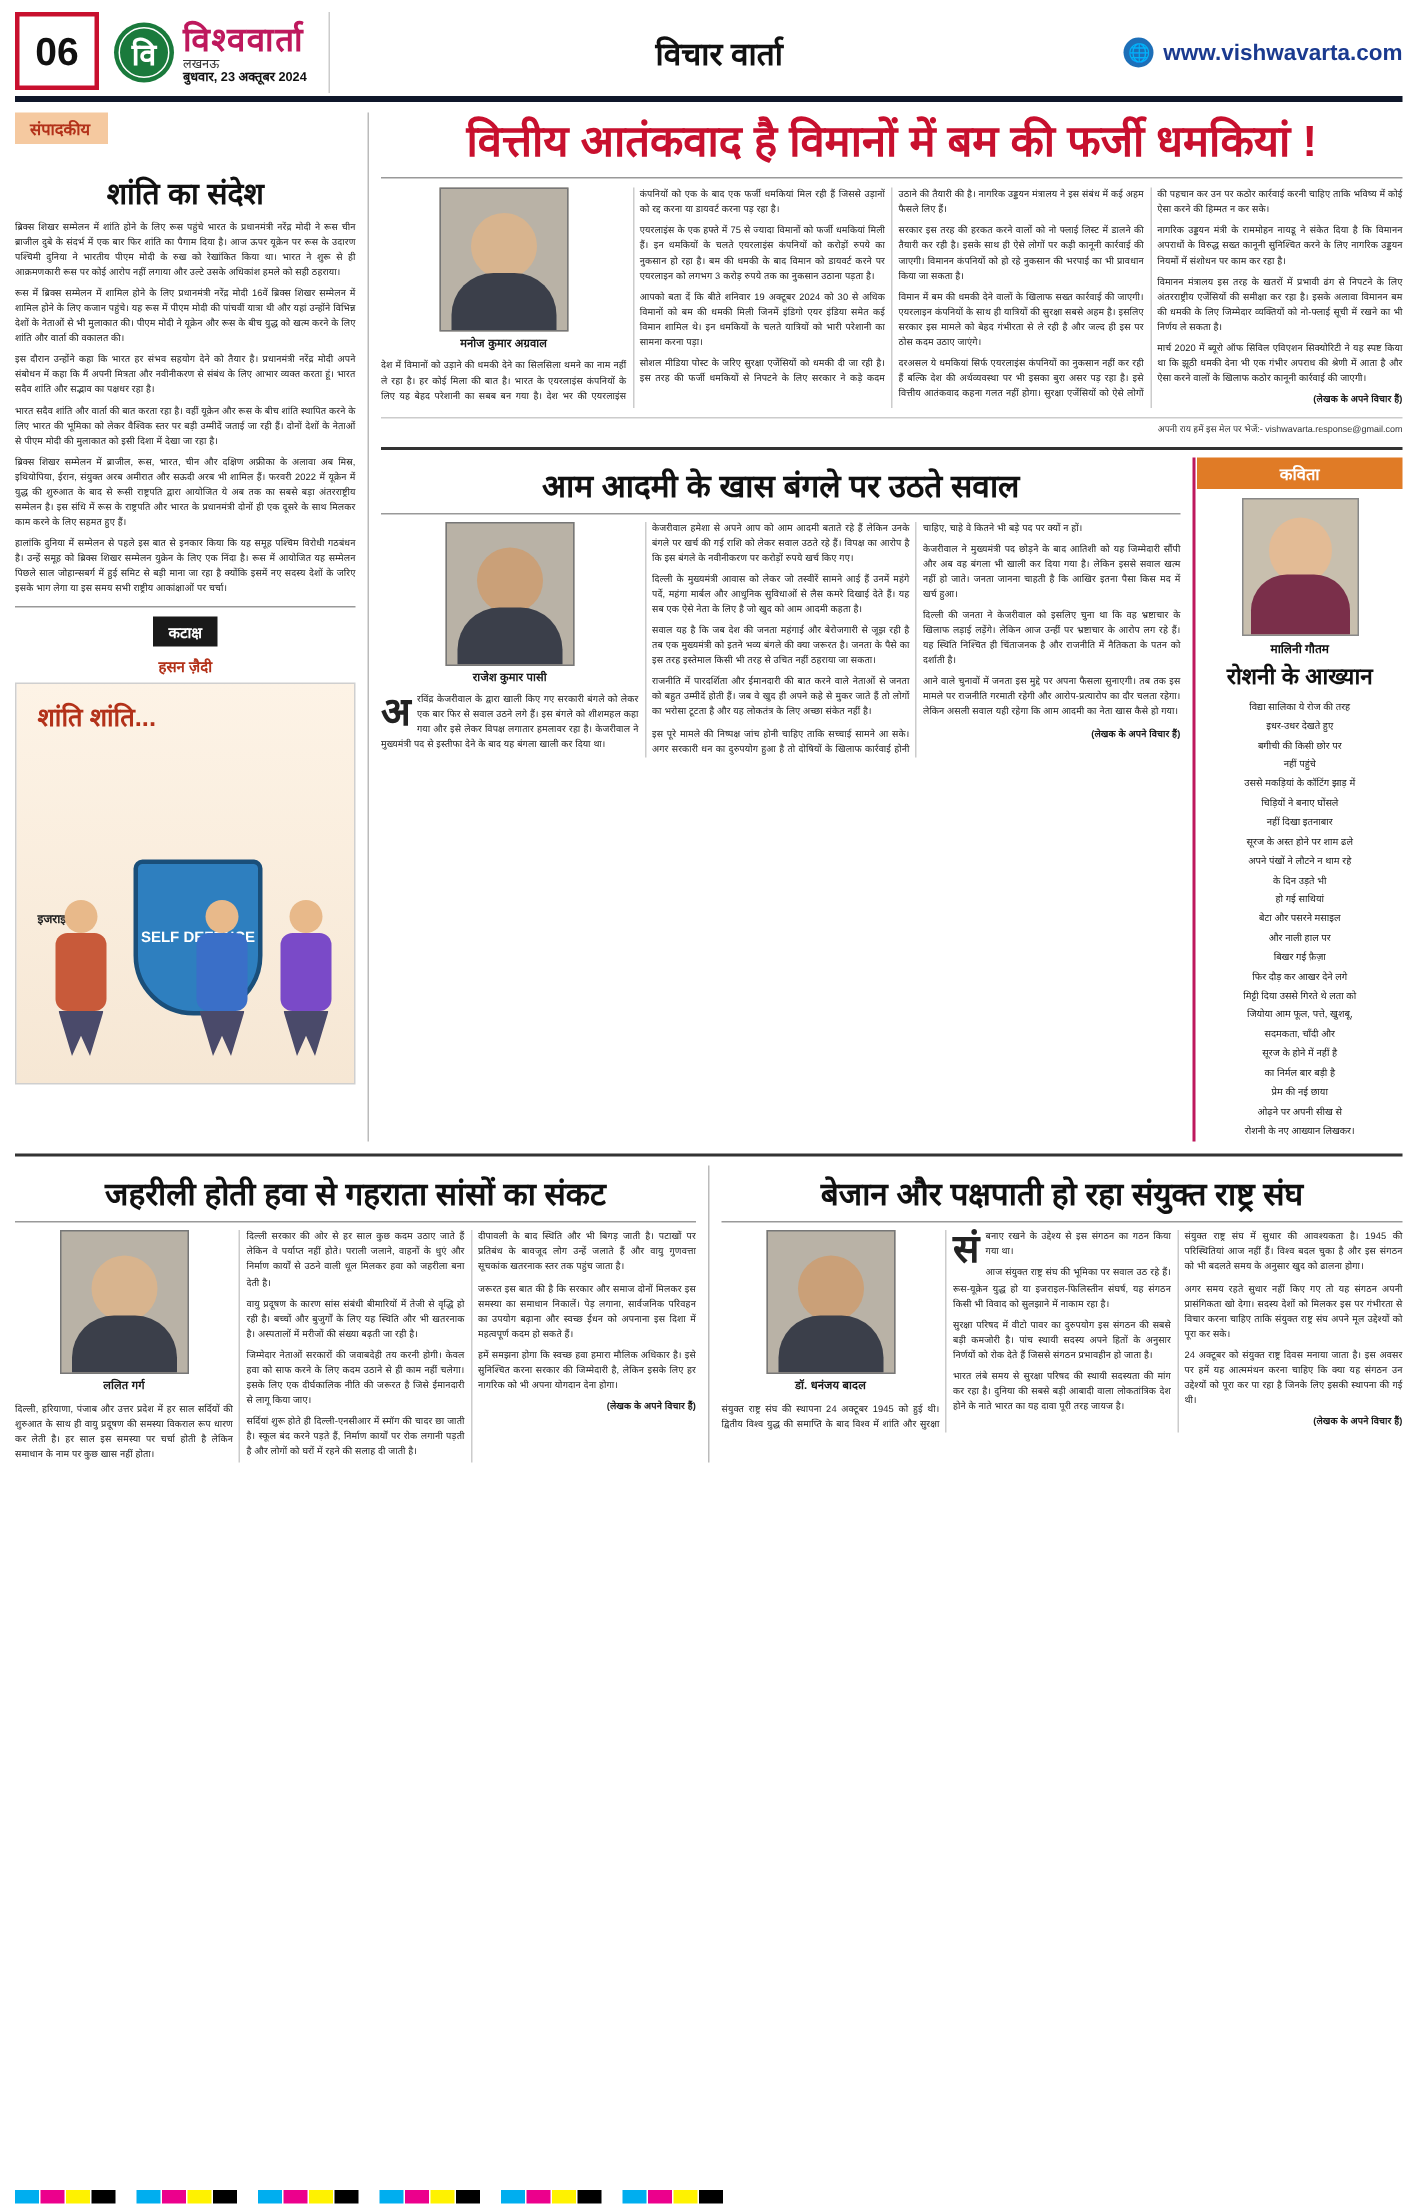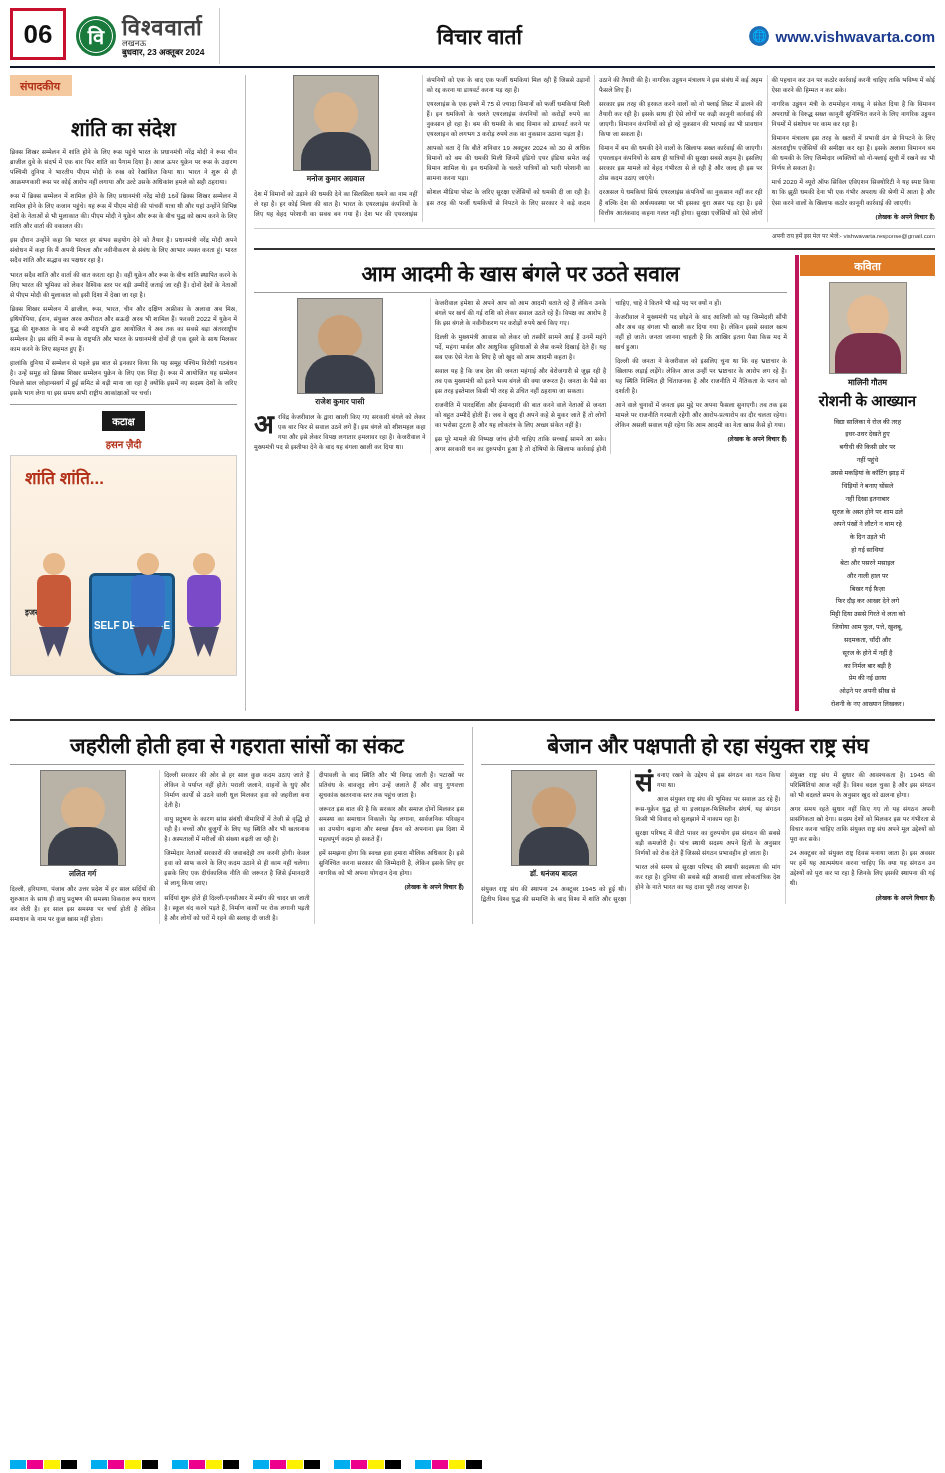--- a/index.html
+++ b/index.html
@@ -7,35 +7,35 @@
   body {
     width: 945px; height: 1473px;
     background: #ffffff;
     font-family: "Liberation Sans", sans-serif;
     color: #111;
     overflow: hidden;
   }
   .page { position: relative; width: 945px; height: 1473px; padding: 8px 10px; }
 
   
-  .masthead { display:flex; align-items:stretch; height:60px; border-bottom:2px solid #0f172a; padding-bottom:2px; }
+  .masthead { display:flex; align-items:stretch; height:60px; border-bottom:4px solid #0f172a; padding-bottom:2px; }
   .pageno {
     width:56px; border:3px solid #c8102e; display:flex; align-items:center; justify-content:center;
     font-size:26px; font-weight:bold; color:#111; margin-right:10px; height:52px;
   }
   .logo-block { display:flex; align-items:center; gap:6px; padding-right:14px; border-right:1px solid #ccc; }
   .logo-mark {
     width:40px; height:40px; border-radius:50%; background:#1a7a3c; position:relative;
     display:flex; align-items:center; justify-content:center; color:#fff; font-size:20px; font-weight:bold;
   }
   .logo-mark::after {
     content:""; position:absolute; inset:3px; border:1.5px solid #fff; border-radius:50%;
   }
   .logo-text { line-height:1.05; }
-  .logo-name { font-size:22px; font-weight:bold; color:#404040; letter-spacing:1px; }
+  .logo-name { font-size:22px; font-weight:bold; color:#be185d; letter-spacing:1px; }
   .logo-sub { font-size:8.5px; color:#333; }
   .logo-date { font-size:8.5px; color:#111; font-weight:bold; }
   .section-title { flex:1; display:flex; align-items:center; justify-content:center; font-size:21px; font-weight:bold; }
   .site-url { display:flex; align-items:center; gap:6px; font-size:15px; color:#1a3a8f; font-weight:bold; padding-left:10px;}
   .globe { width:20px; height:20px; border-radius:50%; background:#1d6fb8; color:#fff; font-size:12px; display:flex;align-items:center;justify-content:center;}
 
   
   .content { display:flex; gap:8px; margin-top:7px; }
   .col-left { width:227px; }
   .col-right { flex:1; }
@@ -52,21 +52,21 @@
     font-size:6.2px; line-height:1.62; text-align:justify; color:#1a1a1a; letter-spacing:0.1px;
   }
   .body-text p { margin:0 0 4px; }
   .hr-thin { border-top:1px solid #999; margin:6px 0; }
 
   
   .katax-bar { display:flex; align-items:center; gap:6px; margin:4px 0 4px;flex-direction:column; }
   .katax-tag { background:#1a1a1a; color:#fff; font-size:10px; font-weight:bold; padding:3px 10px; }
   .katax-author { font-size:10px; font-weight:bold; color:#b3321a; }
   .cartoon {
-    height:221px; border:1px solid #cfcfcf; background:linear-gradient(#fdf3e6,#f6e7d4);
+    height:268px; border:1px solid #cfcfcf; background:linear-gradient(#fdf3e6,#f6e7d4);
     position:relative; overflow:hidden;padding-left:12px;
   }
   .cart-title { position:absolute; top:10px; left:14px; font-size:17px; font-weight:bold; color:#b3321a; }
   .cart-label { position:absolute; left:14px; top:150px; font-size:8px; font-weight:bold; color:#222; }
   .shield {
     position:absolute; left:78px; top:70px; width:86px; height:104px; background:#2e7fbf;
     border:3px solid #1a4f7a; border-radius:6px 6px 40px 40px; color:#fff; font-size:10px; font-weight:bold;
     display:flex; align-items:center; justify-content:center; text-align:center; line-height:1.3;margin-top:47px;
   }
   .fig { position:absolute; bottom:18px; }
@@ -186,20 +186,21 @@
         <div class="fig fig3">
           <div class="head"></div>
             <div class="body"></div>
             <div class="legs"></div>
         </div>
       </div>
     </div>
 
     <div class="col-right rule-v" style="padding-left:8px;">
 
+      <div class="lead-head">वित्तीय आतंकवाद है विमानों में बम की फर्जी धमकियां !</div>
       <div class="cols-4 body-text">
         <div class="figure-box">
           <div class="author-photo"></div>
           <div class="author-name">मनोज कुमार अग्रवाल</div>
         </div>
         <p>देश में विमानों को उड़ाने की धमकी देने का सिलसिला थमने का नाम नहीं ले रहा है। हर कोई मिला की बात है। भारत के एयरलाइंस कंपनियों के लिए यह बेहद परेशानी का सबब बन गया है। देश भर की एयरलाइंस कंपनियों को एक के बाद एक फर्जी धमकियां मिल रही हैं जिससे उड़ानों को रद्द करना या डायवर्ट करना पड़ रहा है।</p>
         <p>एयरलाइंस के एक हफ्ते में 75 से ज्यादा विमानों को फर्जी धमकियां मिली हैं। इन धमकियों के चलते एयरलाइंस कंपनियों को करोड़ों रुपये का नुकसान हो रहा है। बम की धमकी के बाद विमान को डायवर्ट करने पर एयरलाइन को लगभग 3 करोड़ रुपये तक का नुकसान उठाना पड़ता है।</p>
         <p>आपको बता दें कि बीते शनिवार 19 अक्टूबर 2024 को 30 से अधिक विमानों को बम की धमकी मिली जिनमें इंडिगो एयर इंडिया समेत कई विमान शामिल थे। इन धमकियों के चलते यात्रियों को भारी परेशानी का सामना करना पड़ा।</p>
         <p>सोशल मीडिया पोस्ट के जरिए सुरक्षा एजेंसियों को धमकी दी जा रही है। इस तरह की फर्जी धमकियों से निपटने के लिए सरकार ने कड़े कदम उठाने की तैयारी की है। नागरिक उड्डयन मंत्रालय ने इस संबंध में कई अहम फैसले लिए हैं।</p>
         <p>सरकार इस तरह की हरकत करने वालों को नो फ्लाई लिस्ट में डालने की तैयारी कर रही है। इसके साथ ही ऐसे लोगों पर कड़ी कानूनी कार्रवाई की जाएगी। विमानन कंपनियों को हो रहे नुकसान की भरपाई का भी प्रावधान किया जा सकता है।</p>
@@ -226,21 +227,21 @@
             <p>सवाल यह है कि जब देश की जनता महंगाई और बेरोजगारी से जूझ रही है तब एक मुख्यमंत्री को इतने भव्य बंगले की क्या जरूरत है। जनता के पैसे का इस तरह इस्तेमाल किसी भी तरह से उचित नहीं ठहराया जा सकता।</p>
             <p>राजनीति में पारदर्शिता और ईमानदारी की बात करने वाले नेताओं से जनता को बहुत उम्मीदें होती हैं। जब वे खुद ही अपने कहे से मुकर जाते हैं तो लोगों का भरोसा टूटता है और यह लोकतंत्र के लिए अच्छा संकेत नहीं है।</p>
             <p>इस पूरे मामले की निष्पक्ष जांच होनी चाहिए ताकि सच्चाई सामने आ सके। अगर सरकारी धन का दुरुपयोग हुआ है तो दोषियों के खिलाफ कार्रवाई होनी चाहिए, चाहे वे कितने भी बड़े पद पर क्यों न हों।</p>
             <p>केजरीवाल ने मुख्यमंत्री पद छोड़ने के बाद आतिशी को यह जिम्मेदारी सौंपी और अब वह बंगला भी खाली कर दिया गया है। लेकिन इससे सवाल खत्म नहीं हो जाते। जनता जानना चाहती है कि आखिर इतना पैसा किस मद में खर्च हुआ।</p>
             <p>दिल्ली की जनता ने केजरीवाल को इसलिए चुना था कि वह भ्रष्टाचार के खिलाफ लड़ाई लड़ेंगे। लेकिन आज उन्हीं पर भ्रष्टाचार के आरोप लग रहे हैं। यह स्थिति निश्चित ही चिंताजनक है और राजनीति में नैतिकता के पतन को दर्शाती है।</p>
             <p>आने वाले चुनावों में जनता इस मुद्दे पर अपना फैसला सुनाएगी। तब तक इस मामले पर राजनीति गरमाती रहेगी और आरोप-प्रत्यारोप का दौर चलता रहेगा। लेकिन असली सवाल यही रहेगा कि आम आदमी का नेता खास कैसे हो गया।</p>
             <div class="byline">(लेखक के अपने विचार हैं)</div>
           </div>
         </div>
 
-        <div style="width:140px; border-left:4px solid #be185d; padding-left:1px;">
+        <div style="width:140px; border-left:2px solid #be185d; padding-left:1px;">
           <div class="kavita-tab">कविता</div>
           <div class="poet-photo"></div>
           <div class="poet-name">मालिनी गौतम</div>
           <div class="poem-title">रोशनी के आख्यान</div>
           <div class="poem">
             <div>विद्या सालिका ये रोज की तरह</div>
             <div>इधर-उधर देखते हुए</div>
             <div>बगीची की किसी छोर पर</div>
             <div>नहीं पहुंचे</div>
             <div>उससे मकड़ियां के कॉटिंग झाड़ में</div>

